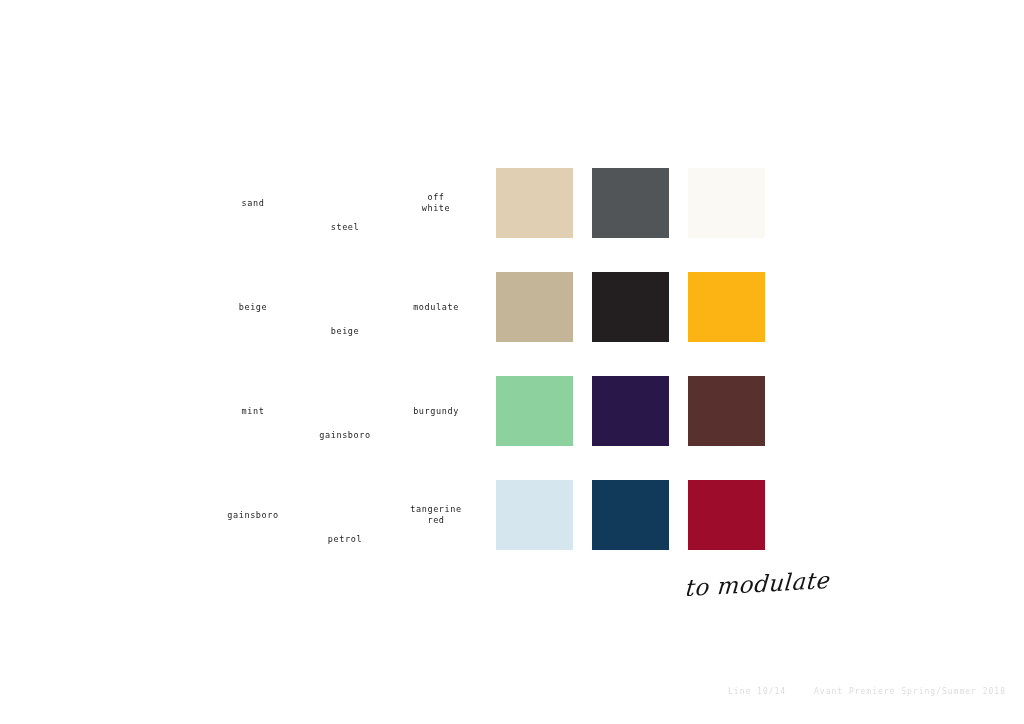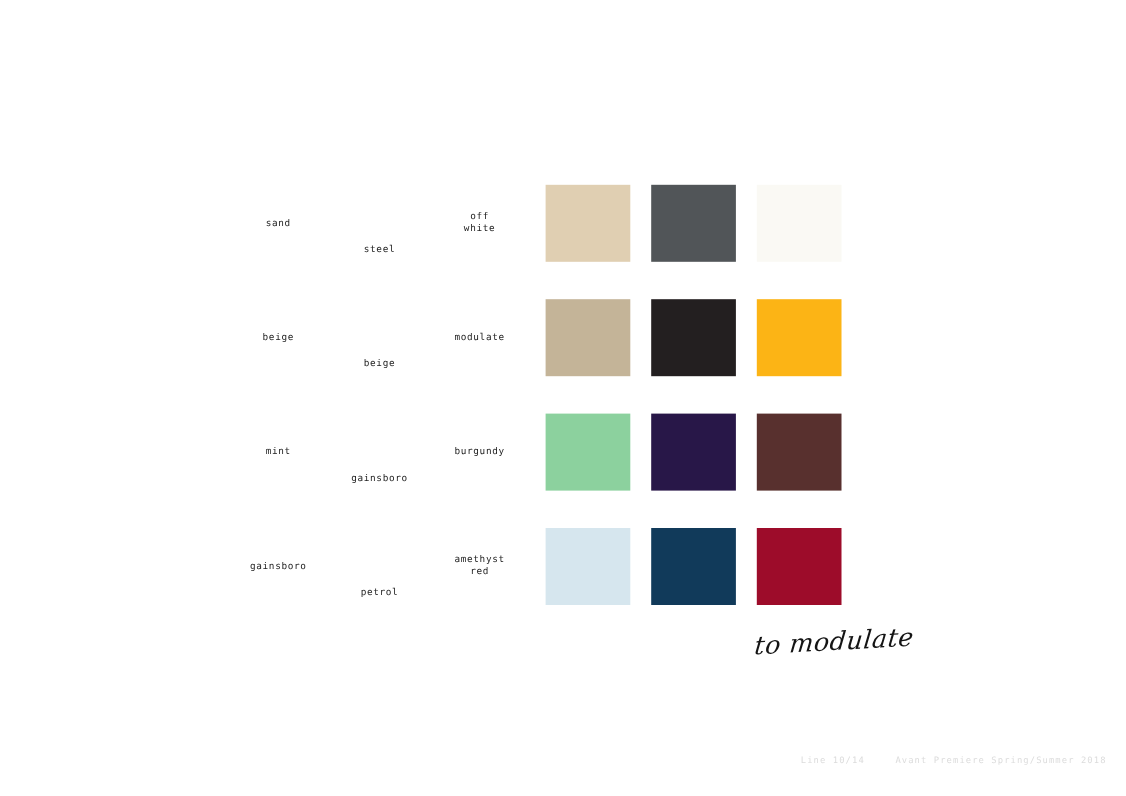--- a/index.html
+++ b/index.html
@@ -153,21 +153,21 @@
         <div class="swatch" style="background-color: rgb(140, 209, 158);"></div>
         <div class="swatch" style="background-color: rgb(40, 23, 72);"></div>
         <div class="swatch" style="background-color: rgb(88, 48, 46);"></div>
       </div>
     </div>
 
     <div class="palette-row">
       <div class="labels">
         <div class="label-cell c1">gainsboro</div>
         <div class="label-cell c2">petrol</div>
-        <div class="label-cell c3">amethyst
+        <div class="label-cell c3">tangerine
 red</div>
       </div>
       <div class="swatches">
         <div class="swatch" style="background-color: rgb(214, 230, 238);"></div>
         <div class="swatch" style="background-color: rgb(17, 58, 90);"></div>
         <div class="swatch" style="background-color: rgb(157, 12, 42);"></div>
       </div>
     </div>
 
   </div>

